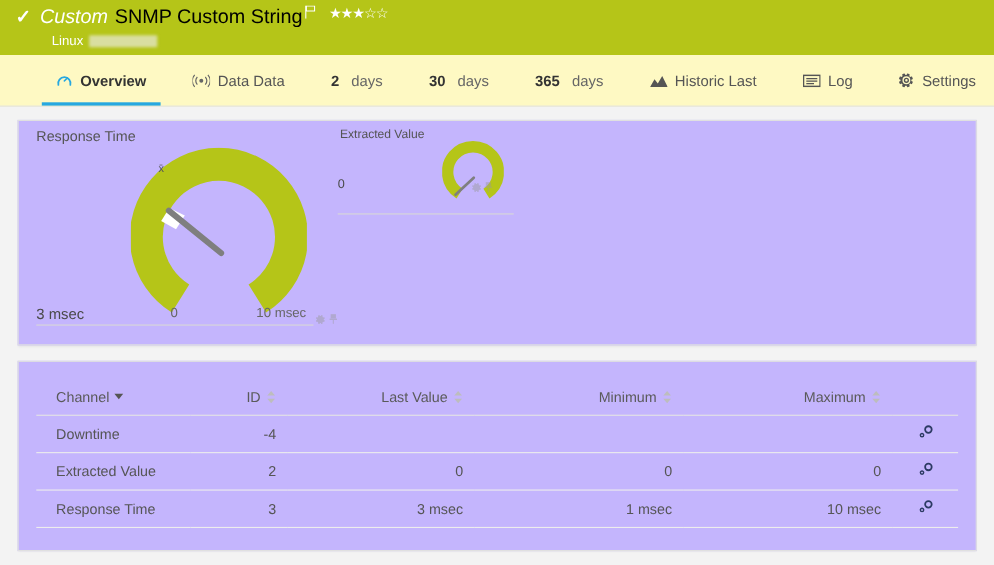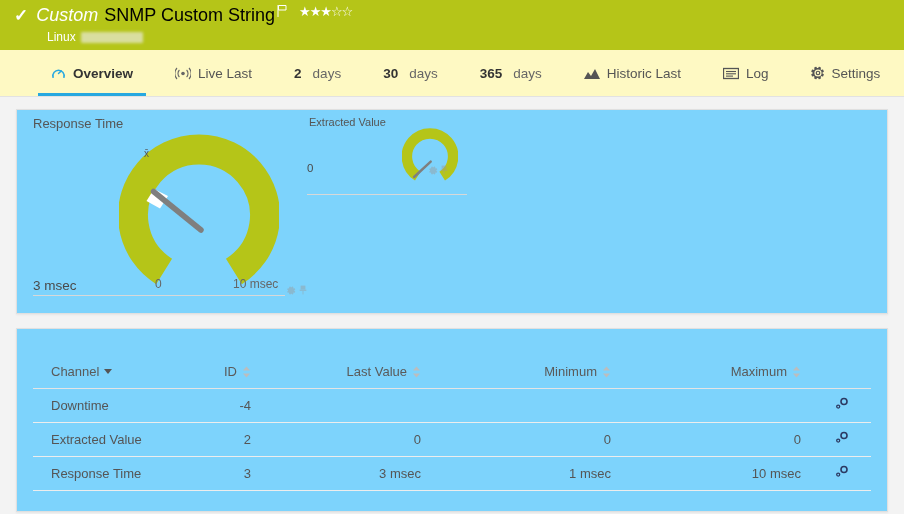--- a/index.html
+++ b/index.html
@@ -119,21 +119,21 @@
   }
   .tab .num { font-weight: bold; color: #333; }
   .tab .unit { font-weight: normal; color: #666; margin-left: 4px;}
   .tab svg { display: block; }
 
   
   .content {
     padding: 12px 16px 0 16px;
   }
   .card {
-    background: #7dd3fc;
+    background: #c4b5fd;
     border: 1px solid #e0e0e0;
     box-shadow: 0 1px 2px rgba(0,0,0,0.06);
   }
   .card-gauges {
     height: 205px;
     position: relative;
     padding: 14px 16px;
     margin-bottom: 14px;
   }
   .card-table {
@@ -238,21 +238,21 @@
     gap: 2px;
     align-items: center;
     opacity: 0.45;
   }
 
   
   table.channels {
     width: 100%;
     border-collapse: collapse;
     font-size: 13px;
-    margin-top: 15px;
+    margin-top: 4px;
   }
   table.channels th {
     font-weight: normal;
     color: #5a5a5a;
     padding: 6px 10px 9px 10px;
     border-bottom: 1px solid #e4e4e4;
     white-space: nowrap;
     font-size: 13px;
   }
   table.channels th.th-channel { text-align: left; padding-left: 18px; }
@@ -328,21 +328,21 @@
   <div class="tab">
     <span>
       <svg width="16" height="13" viewBox="0 0 16 13">
         <circle cx="8" cy="6.5" r="1.8" fill="#666"></circle>
         <path d="M4.4 3 A5 5 0 0 0 4.4 10" stroke="#666" stroke-width="1.1" fill="none"></path>
         <path d="M11.6 3 A5 5 0 0 1 11.6 10" stroke="#666" stroke-width="1.1" fill="none"></path>
         <path d="M2 1 A8 8 0 0 0 2 12" stroke="#666" stroke-width="1.1" fill="none"></path>
         <path d="M14 1 A8 8 0 0 1 14 12" stroke="#666" stroke-width="1.1" fill="none"></path>
       </svg>
     </span>
-    <span>Live Last</span>
+    <span>Data Data</span>
   </div>
 
   <div class="tab">
     <span class="num">2</span>
     <span class="unit">days</span>
   </div>
 
   <div class="tab">
     <span class="num">30</span>
     <span class="unit">days</span>

